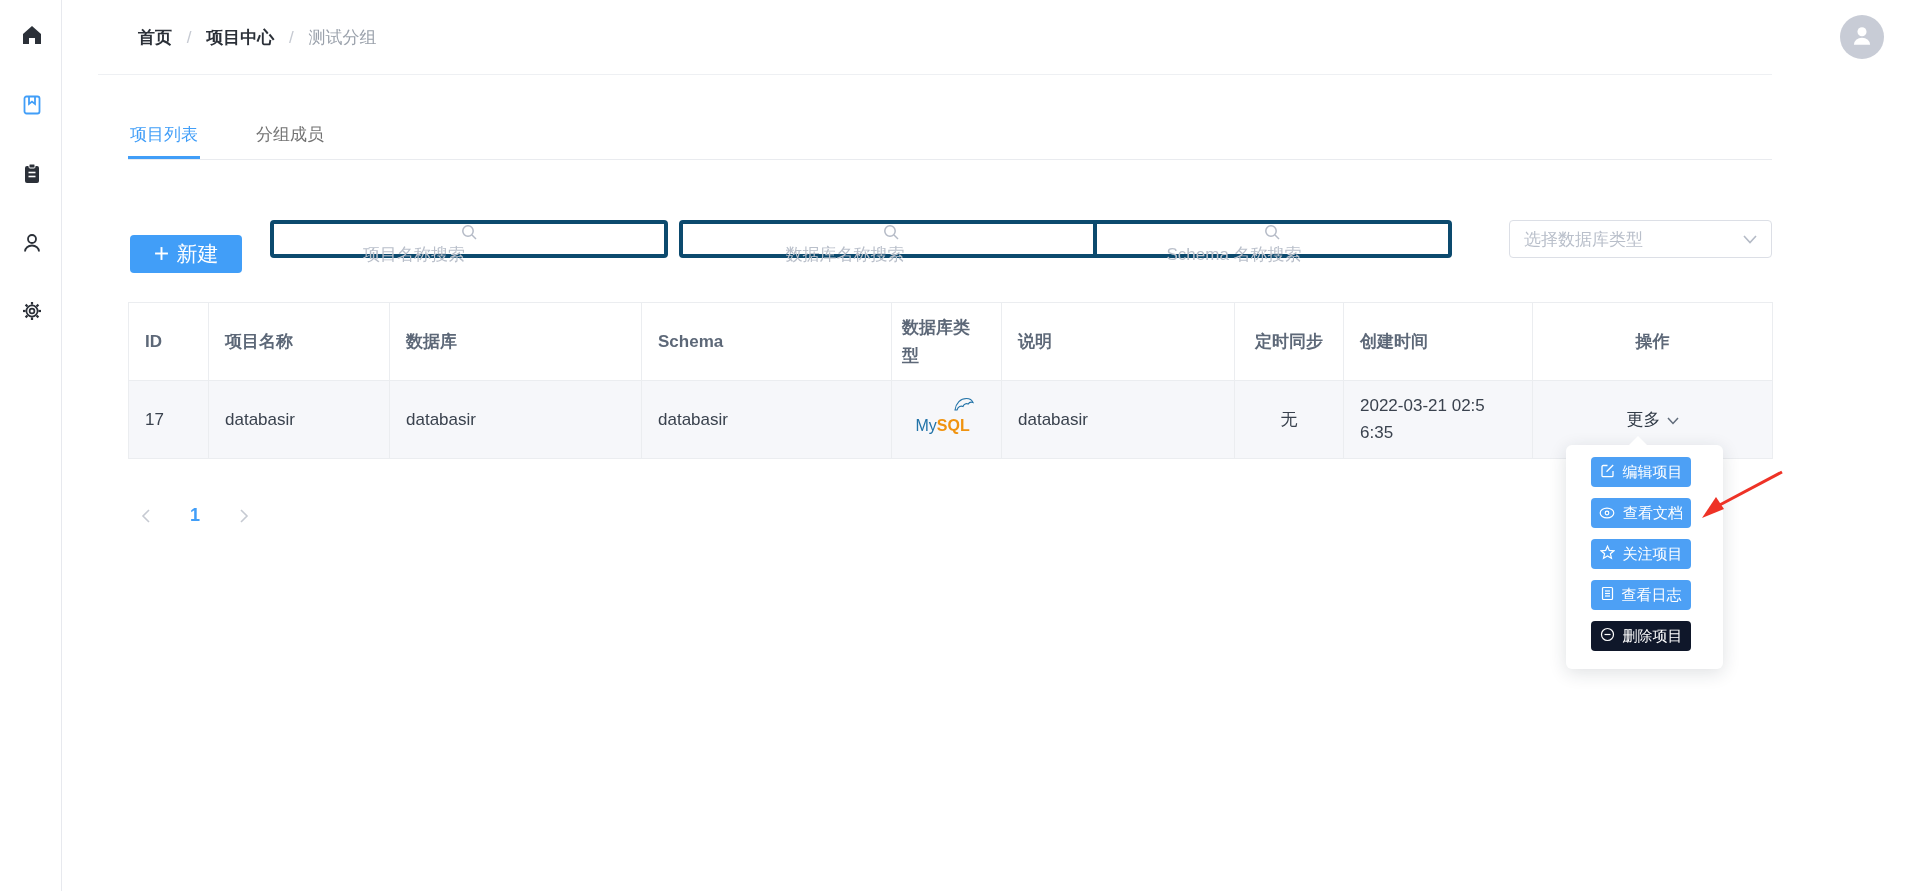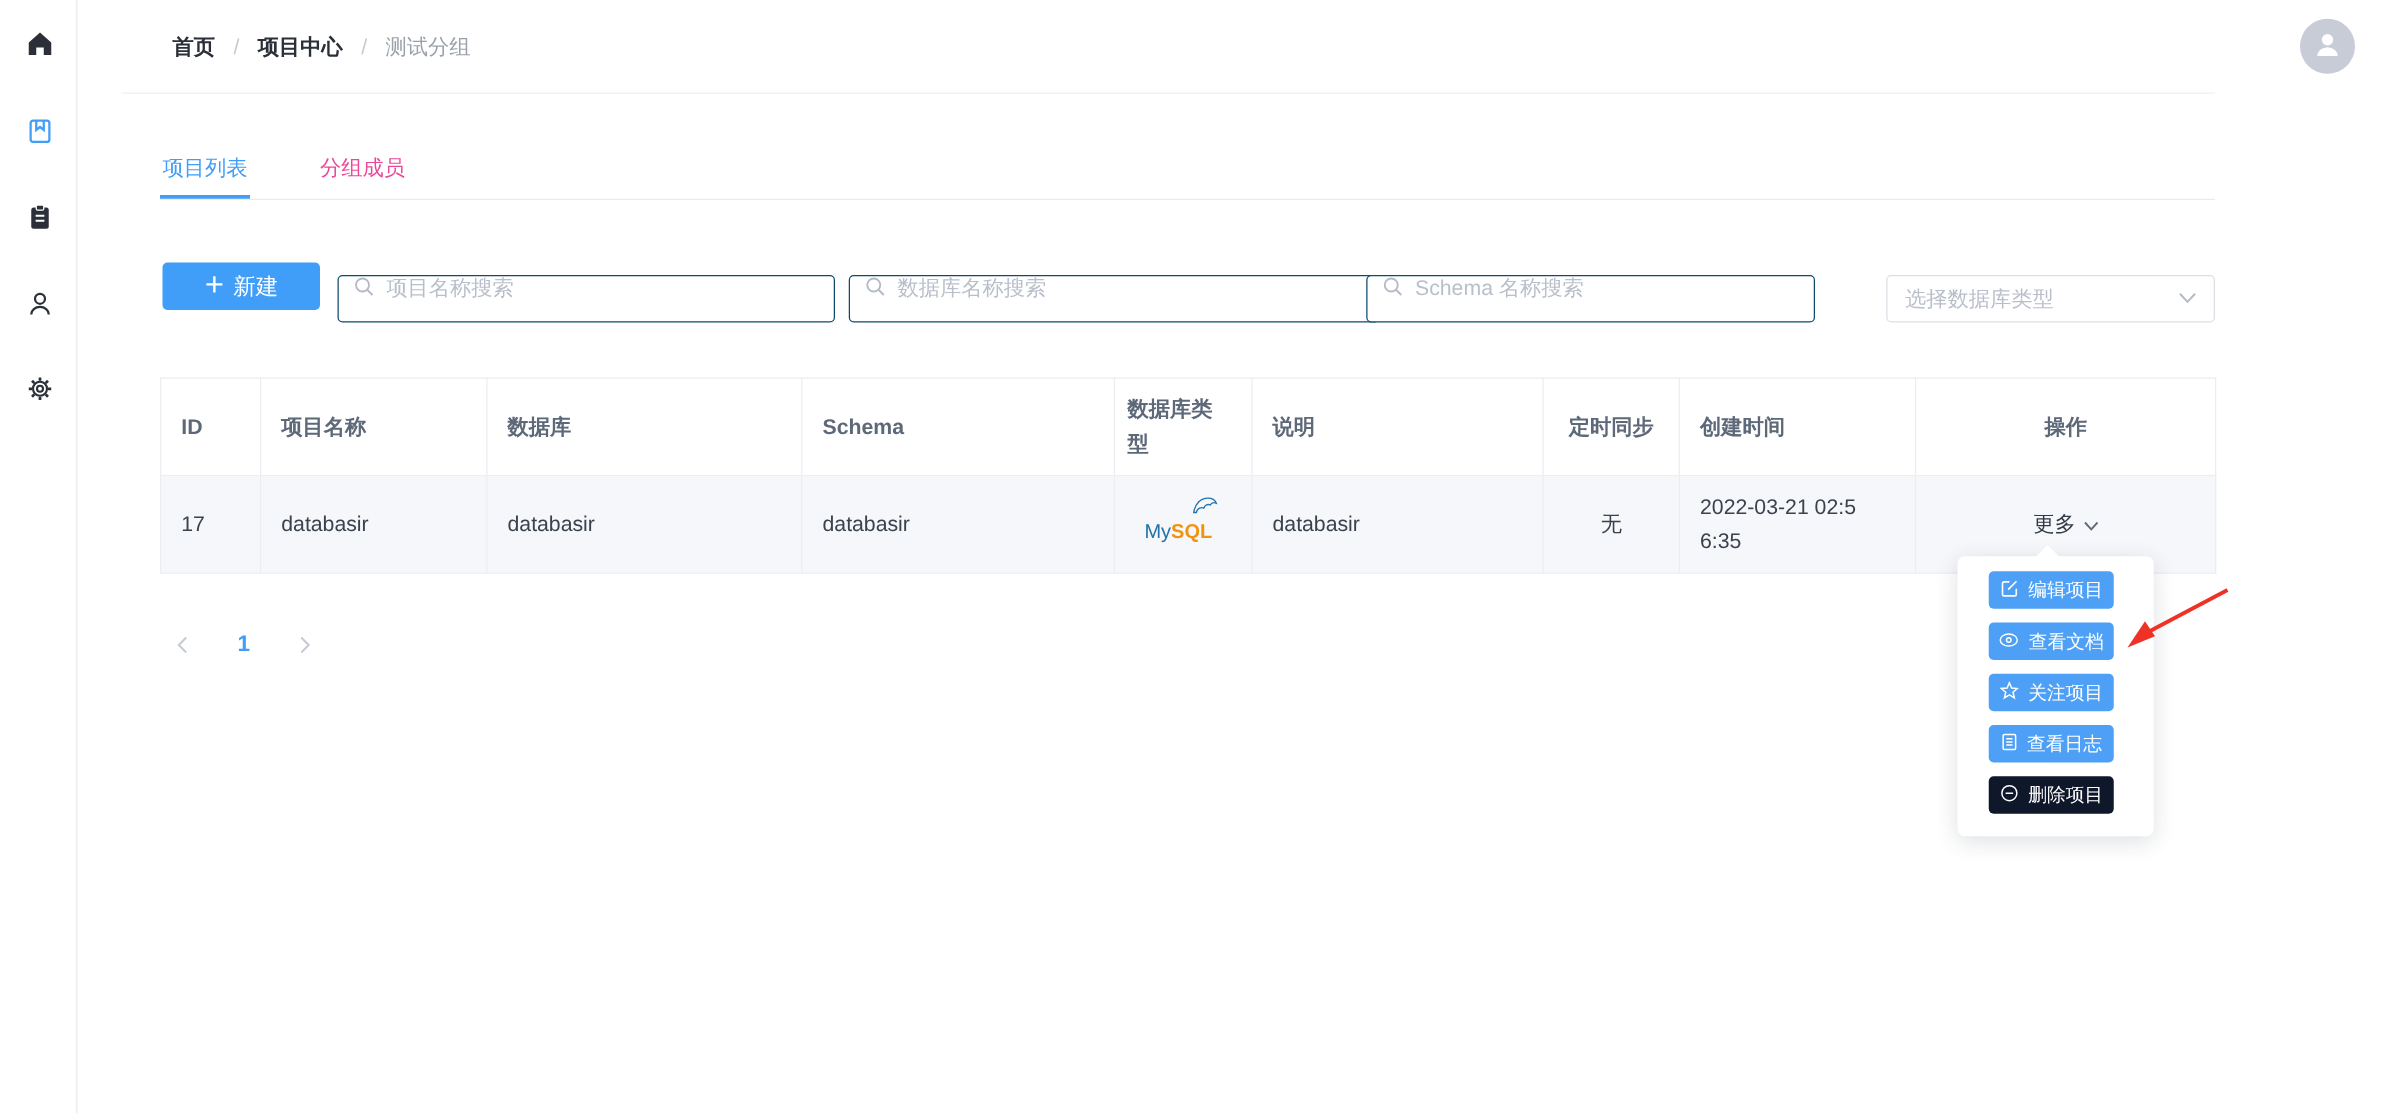--- a/index.html
+++ b/index.html
@@ -19,30 +19,30 @@
   .breadcrumb .crumb-sep { color:#c6cad2; margin:0 10px; font-weight:normal; }
   .breadcrumb .crumb-current { color:#9aa1ab; }
   .avatar { position:absolute; left:1840px; top:15px; width:44px; height:44px;
     border-radius:50%; background:#c8ccd6; cursor:pointer; display:flex;
     align-items:center; justify-content:center; }
   .top-divider { position:absolute; left:98px; top:74px; width:1674px; height:1px; background:#eef0f3; }
 
   
   .tabbar { position:absolute; left:128px; top:112px; width:1644px; height:48px;
     border-bottom:1px solid #e9ebef; display:flex; align-items:stretch; }
-  .tab { font-size:17px; color:#ec4899; display:flex; align-items:center;
+  .tab { font-size:17px; color:#737373; display:flex; align-items:center;
     margin-right:54px; cursor:pointer; border-bottom:3px solid transparent; padding:0 2px; }
   .tab.active { color:#419ef8; border-bottom-color:#419ef8; }
 
   
-  .btn-new { position:absolute; left:130px; top:210px; width:126px; height:38px;
-    background:#419ef8; color:#fff; border:none; border-radius:4px; font-size:18px;
+  .btn-new { position:absolute; left:130px; top:235px; width:112px; height:38px;
+    background:#419ef8; color:#fff; border:none; border-radius:4px; font-size:21px;
     display:flex; align-items:center; justify-content:center; gap:8px; cursor:pointer; }
-  .search-box { position:absolute; top:220px; height:38px; border:1px solid #0c4a6e;
-    border-radius:4px; background:#fff; display:flex; align-items:flex-start; padding:0 12px; }
+  .search-box { position:absolute; top:220px; height:38px; border:4px solid #0c4a6e;
+    border-radius:4px; background:#fff; display:flex; align-items:center; padding:0 12px;flex-direction:column; }
   .search-box input { border:none; outline:none; flex:1; font-size:17px; color:#303540;
     margin-left:9px; background:transparent; font-family:inherit; }
   .search-box input::placeholder { color:#b9bfca; }
   #search-project  { left:270px;  width:398px; }
   #search-database { left:679px;  width:425px; }
   #search-schema   { left:1093px; width:359px; }
   .select-box { position:absolute; left:1509px; top:220px; width:263px; height:38px;
     border:1px solid #dcdfe6; border-radius:4px; background:#fff; display:flex;
     align-items:center; justify-content:space-between; padding:0 14px; cursor:pointer; }
   .select-box .sel-text { font-size:17px; color:#b9bfca; }

